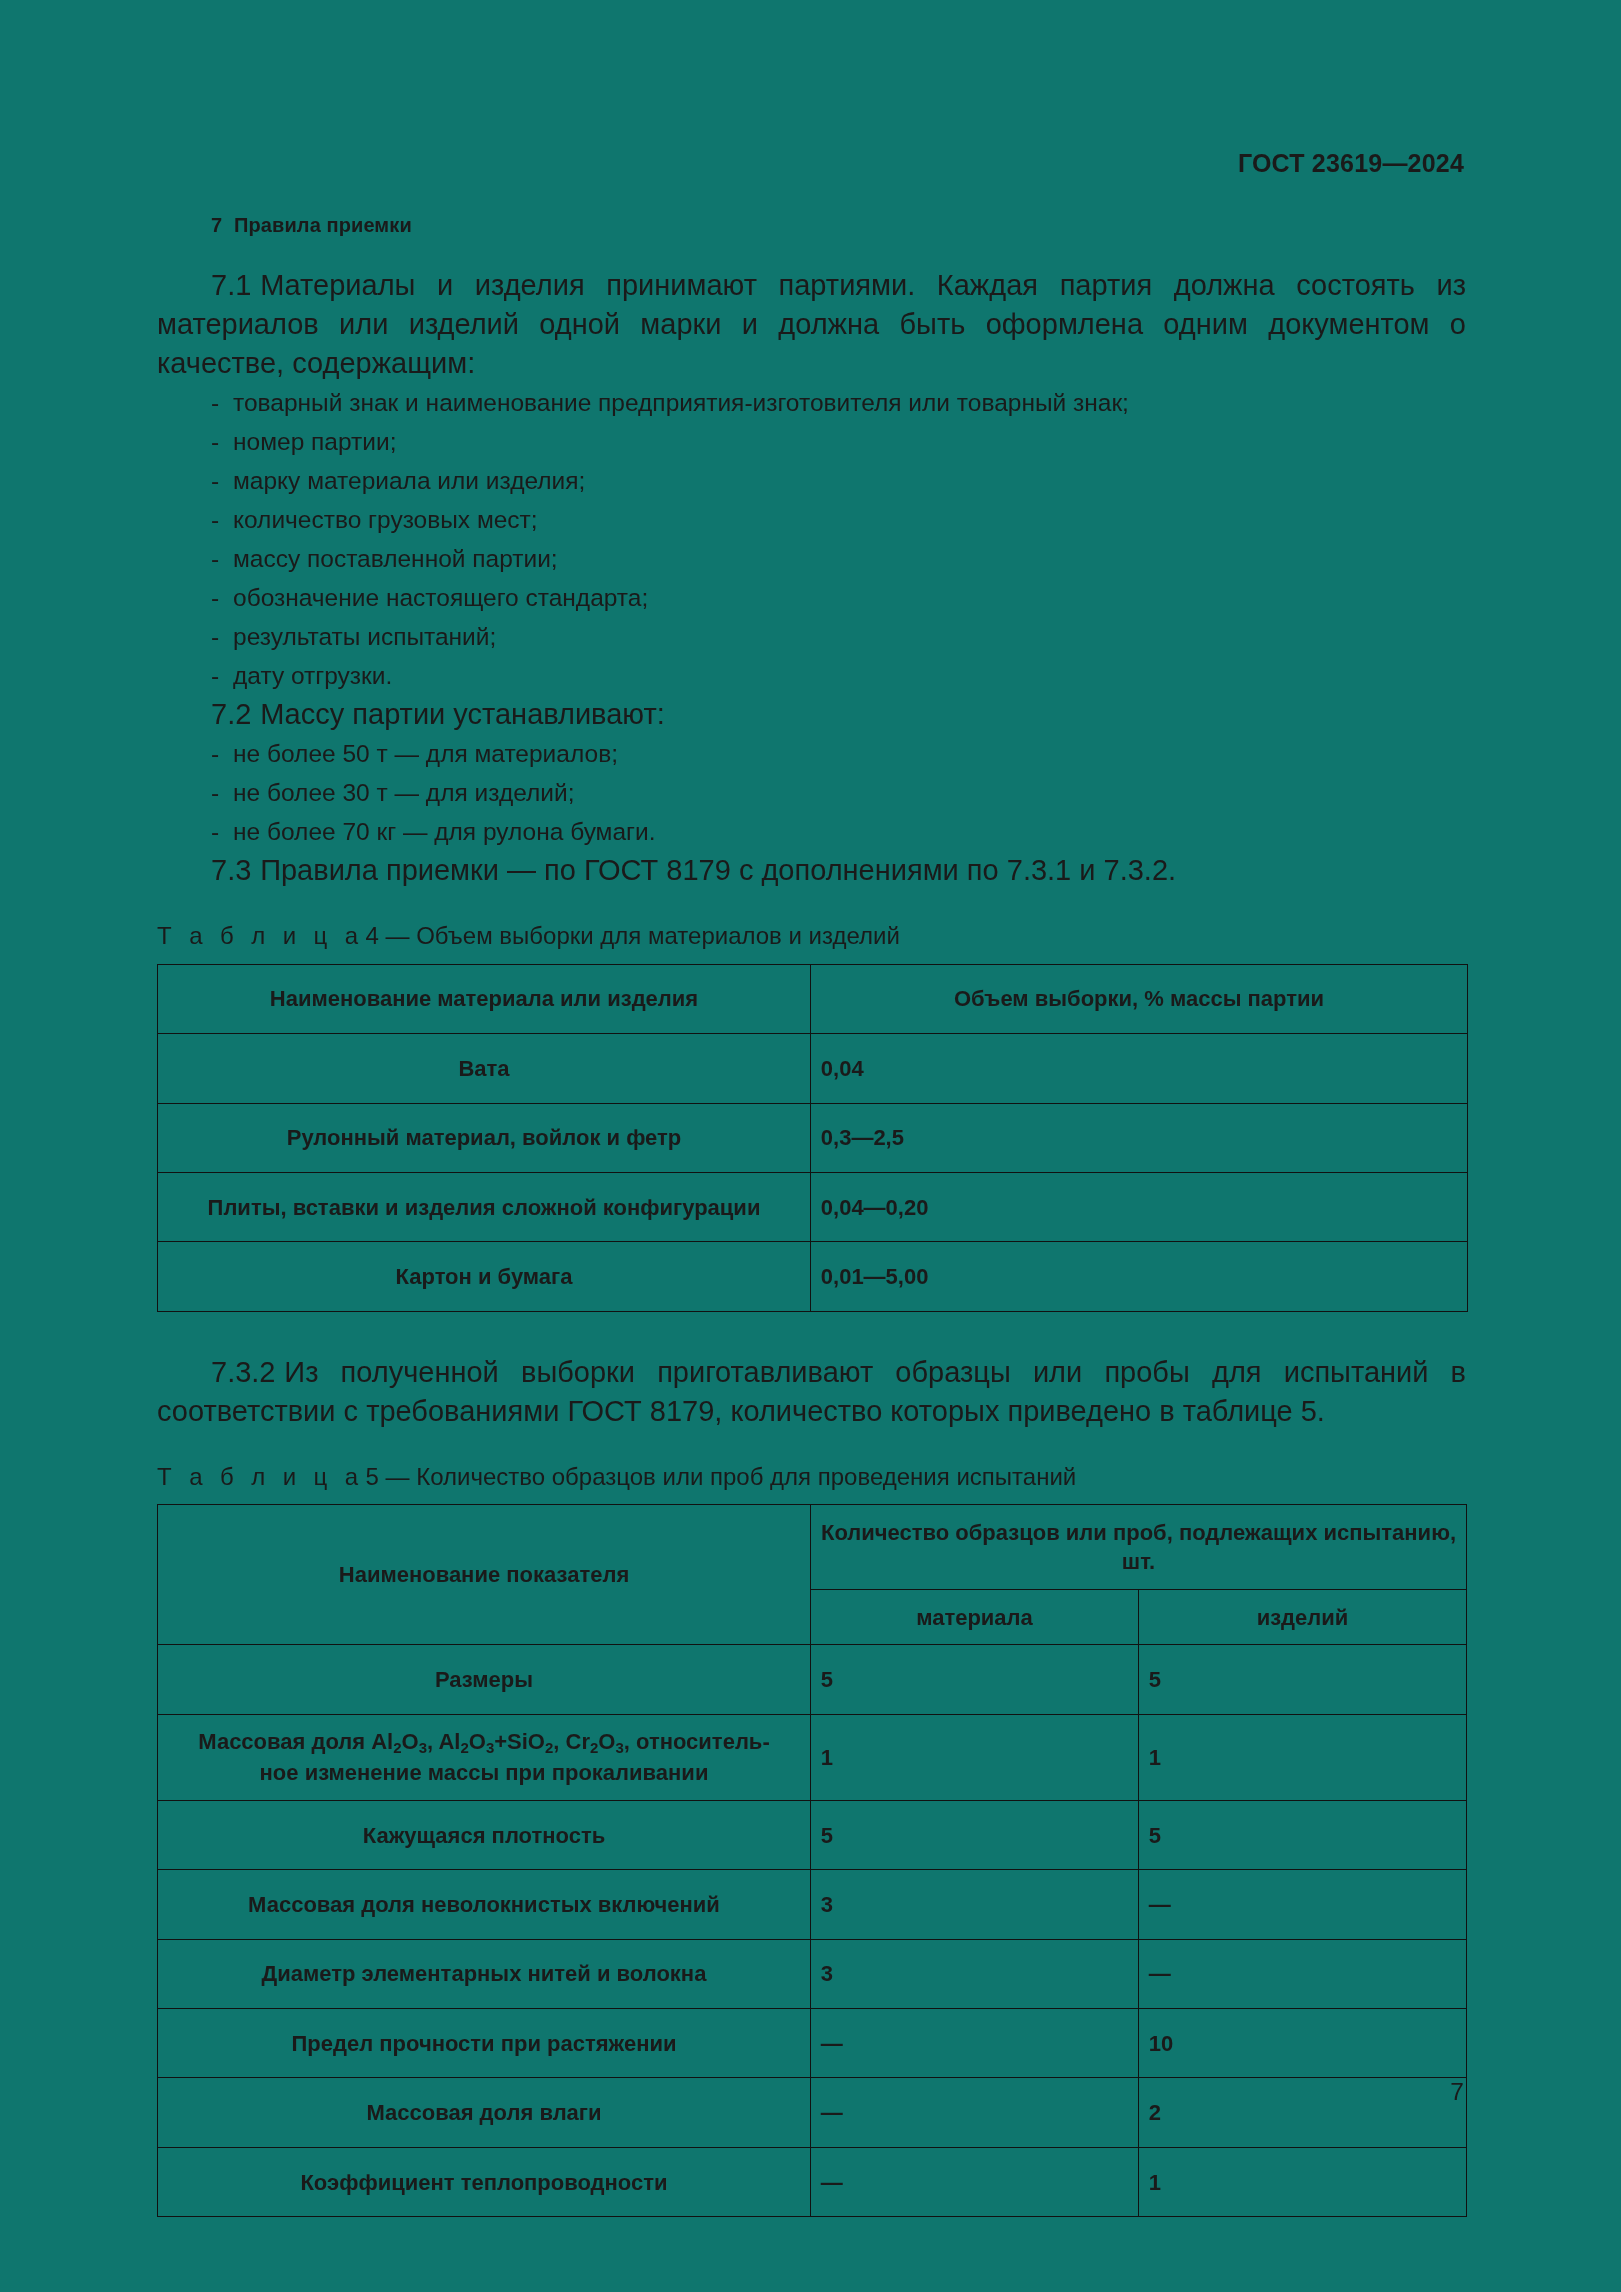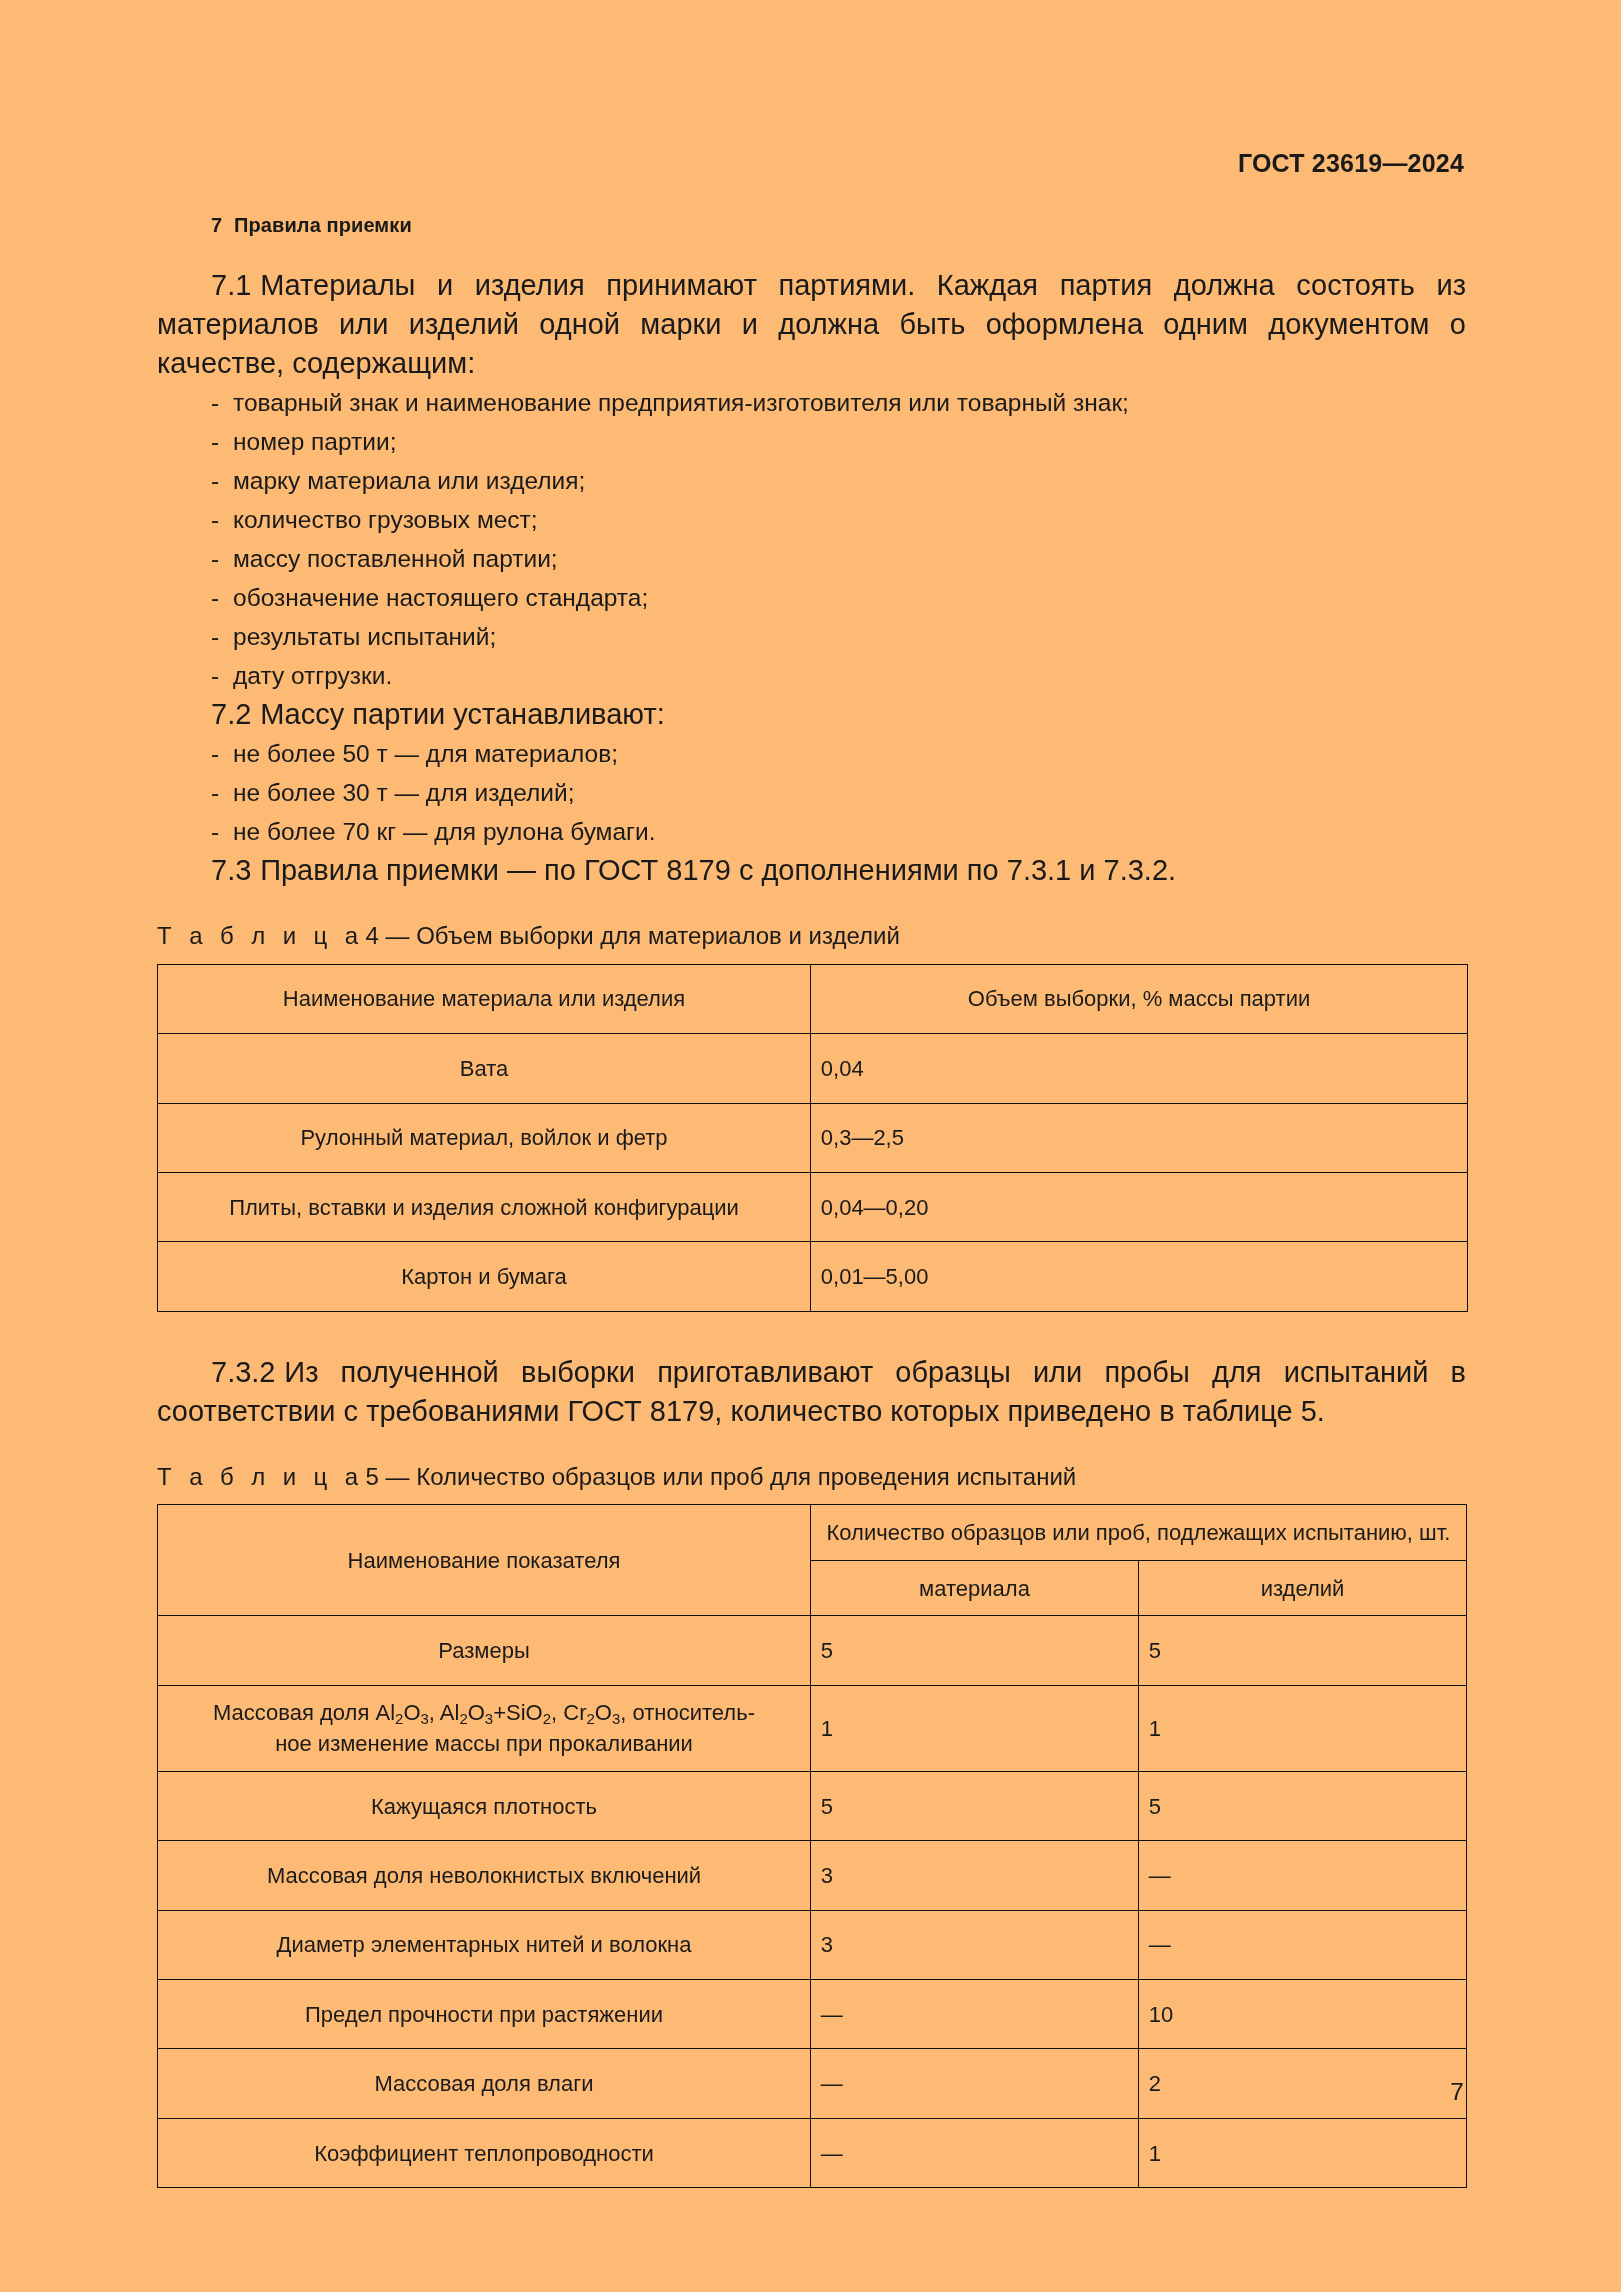--- a/index.html
+++ b/index.html
@@ -8,21 +8,21 @@
     background: #ffffff;
   }
   body {
     font-family: "Liberation Sans", sans-serif;
     color: #1a1a1a;
   }
   .page {
     position: relative;
     width: 1621px;
     height: 2293px;
-    background: #fdba74;
+    background: #0f766e;
     box-sizing: border-box;
     overflow: hidden;
   }
 
   
   .running-header {
     position: absolute;
     top: 149px;
     right: 157px;
     font-size: 25px;
@@ -101,21 +101,21 @@
   
   table.gost {
     border-collapse: collapse;
     width: 1309px;
     table-layout: fixed;
     font-size: 22px;
   }
   table.gost td, table.gost th {
     border: 1.4px solid #111;
     padding: 0;
-    font-weight: normal;
+    font-weight: bold;
     vertical-align: middle;
     margin-top: 20px;
   }
   table.gost .hcell {
     text-align: center;
     padding: 12.7px 9.8px;
     line-height: 29px;
   }
   table.gost .lcell {
     text-align: center;

